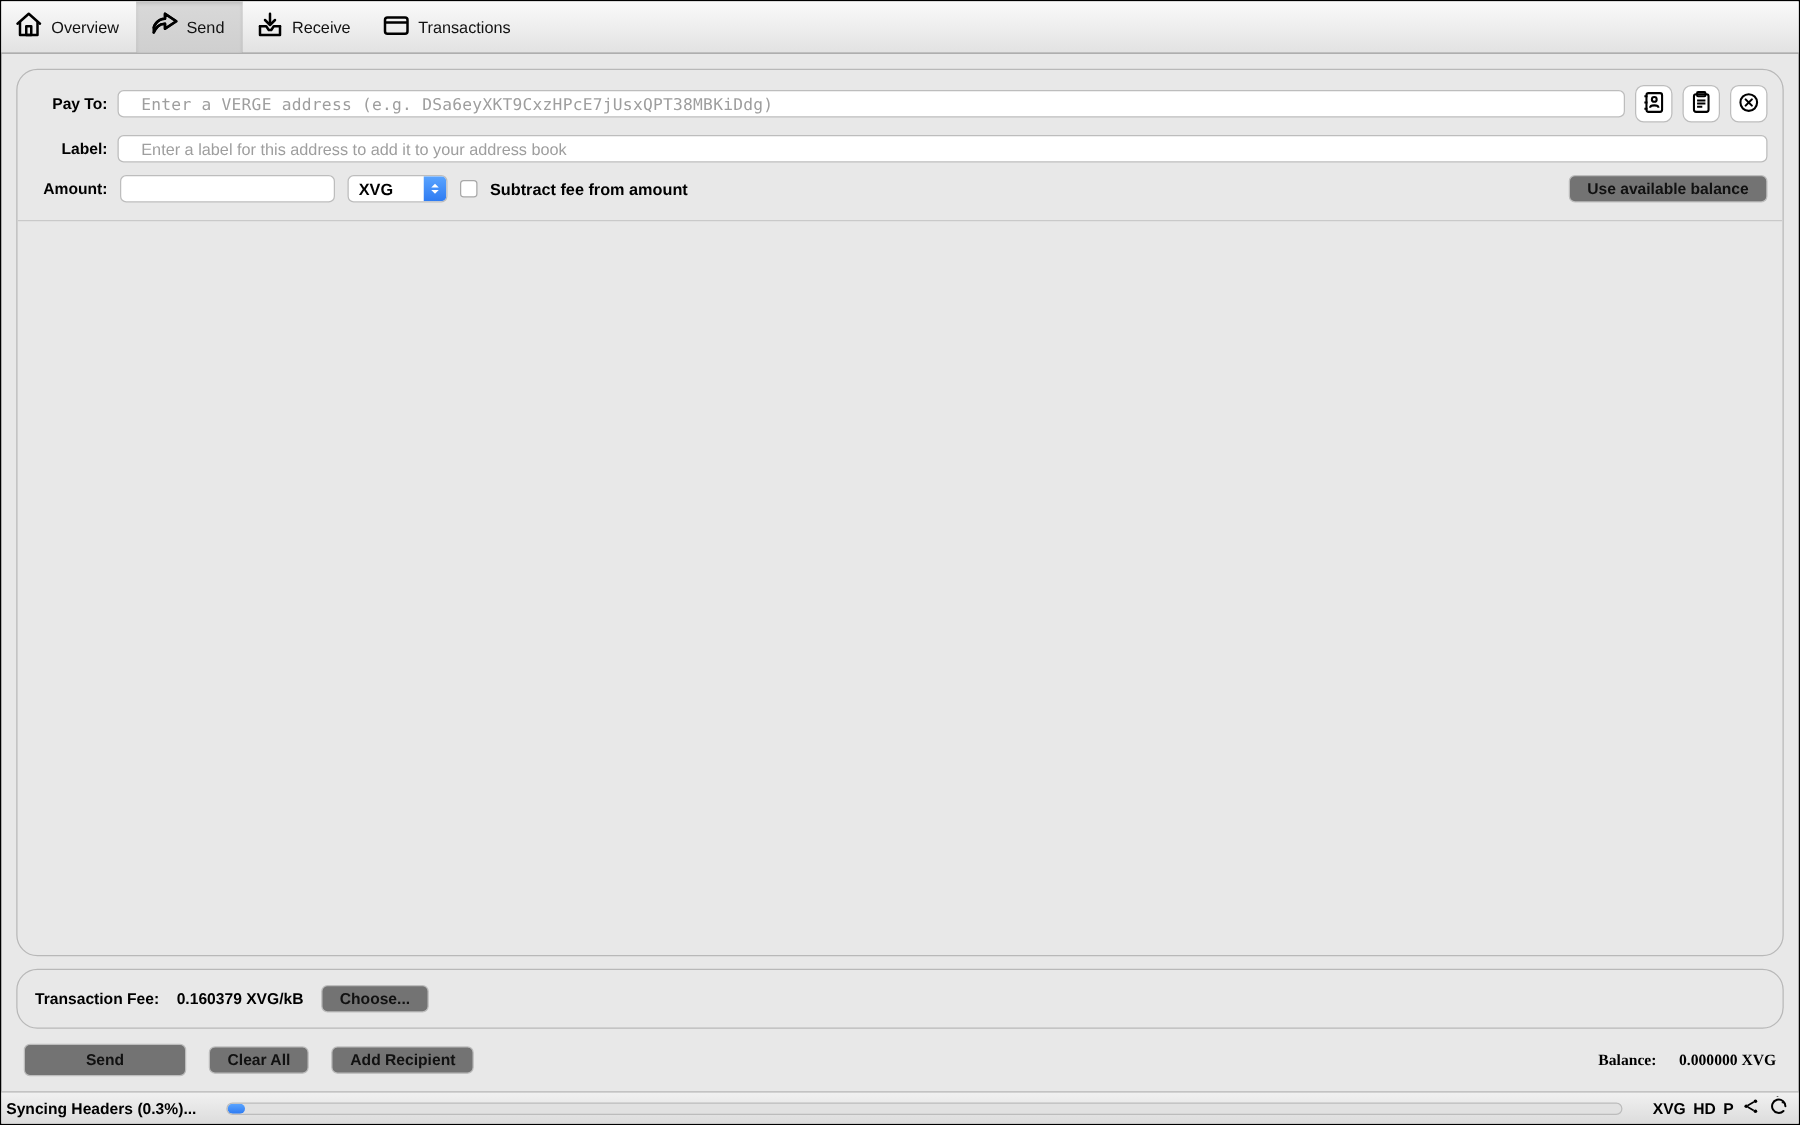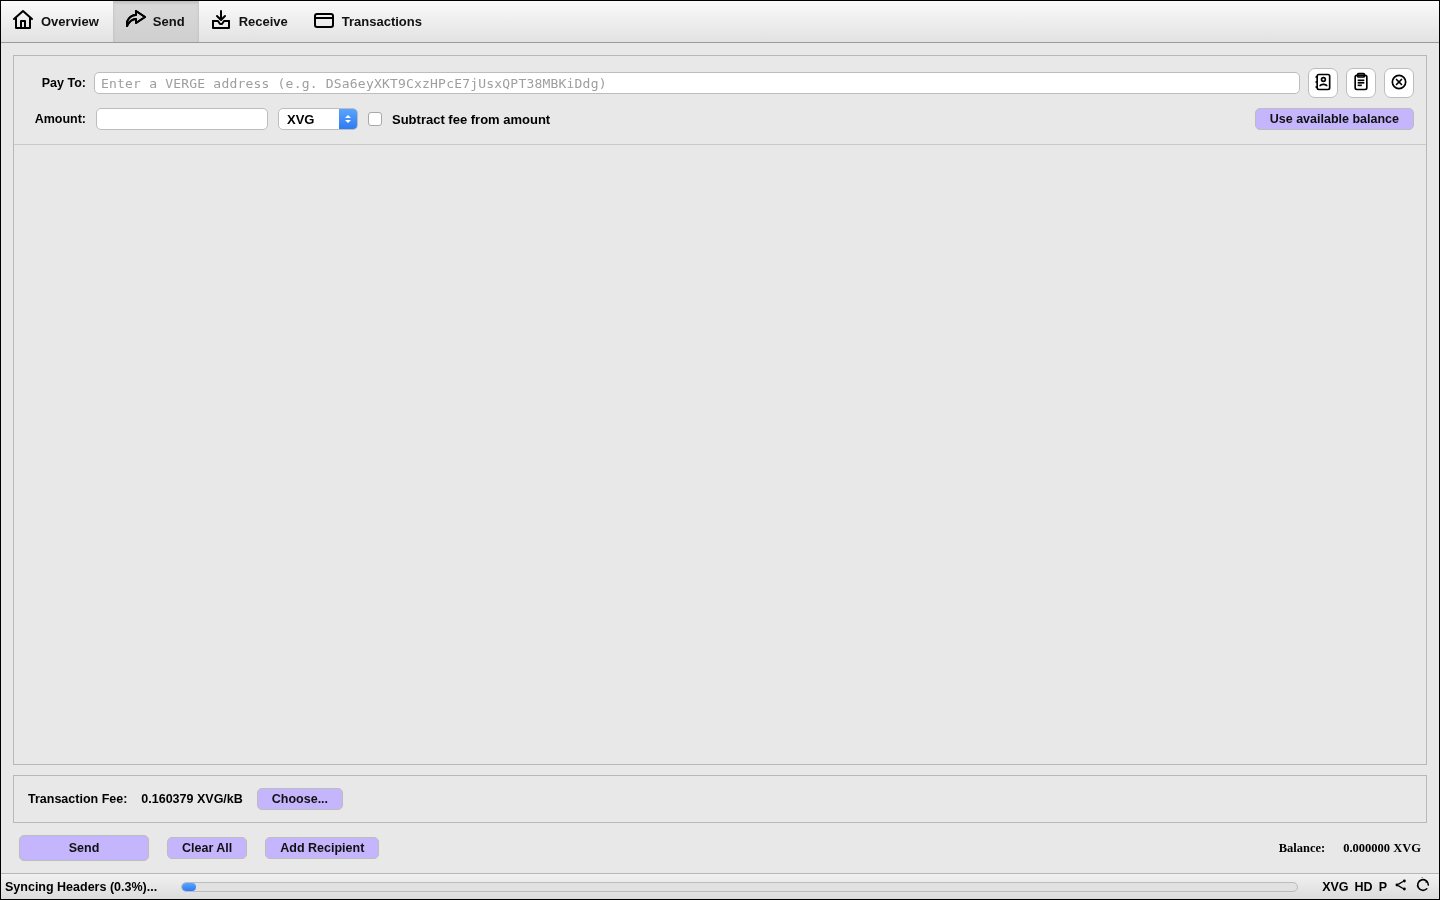--- a/index.html
+++ b/index.html
@@ -10,21 +10,21 @@
   .toolbar {
     height: 42px;
     background: linear-gradient(to bottom, #fafafa 0%, #e2e2e2 100%);
     border-bottom: 1px solid #9a9a9a;
     display: flex;
     align-items: stretch;
   }
   .tab {
     display: flex; align-items: center; gap: 6px;
     padding: 0 14px 0 10px;
-    font-weight: 700;
+    font-weight: 400;
     font-size: 13px;
     color: #111;
     cursor: pointer;
     user-select: none;
   }
   .tab.active {
     background: linear-gradient(to bottom, #d9d9d9, #cfcfcf);
     box-shadow: inset 0 2px 3px rgba(0,0,0,0.12);
   }
   .tab svg { width: 24px; height: 24px; }
@@ -34,21 +34,21 @@
     flex: 1 1 auto;
     display: flex;
     flex-direction: column;
     padding: 12px 12px 8px 12px;
     overflow: hidden;
   }
 
   .panel {
     background: #e8e8e8;
     border: 1px solid #b8b8b8;
-    border-radius: 0;
+    border-radius: 17px;
   }
   .recipient-panel {
     flex: 1 1 auto;
     padding: 12px 12px 0 12px;
     display: flex;
     flex-direction: column;
     overflow: hidden;
   }
   .form-row {
     display: flex;
@@ -59,21 +59,21 @@
   .form-label {
     width: 60px;
     text-align: right;
     font-weight: 700;
     font-size: 12.5px;
     flex-shrink: 0;
   }
   .text-input {
     flex: 1 1 auto;
     height: 22px;
-    padding: 2px 6px;
+    padding: 2px 18px;
     font-size: 13px;
     border: 1px solid #bdbdbd;
     border-radius: 5px;
     background: #fff;
   }
   .text-input::placeholder { color: #9e9e9e; }
   .mono-ph::placeholder { font-family: ui-monospace, Menlo, Consolas, monospace; letter-spacing: 0.2px; }
 
   .icon-btn {
     width: 30px; height: 30px;
@@ -115,21 +115,21 @@
   .dd-handle .tri.up { border-bottom:3px solid #fff; margin-bottom:2px; }
   .dd-handle .tri.down { border-top:3px solid #fff; }
 
   .checkbox {
     width:14px; height:14px; border:1px solid #a8a8a8; border-radius:3px; background:#fff; display:inline-block; cursor:pointer;
   }
   .chk-label { font-size:13px; font-weight:600; }
 
   .btn {
     height: 22px; padding: 0 14px;
-    border:1px solid #bdbdbd; border-radius:5px; background:#c4b5fd;
+    border:1px solid #bdbdbd; border-radius:5px; background:#737373;
     font-size:12.5px; font-weight:600; color:#111; cursor:pointer;
     display:inline-flex; align-items:center; justify-content:center;
   }
   .btn.big { height: 26px; min-width: 130px; }
 
   .divider {
     border: 0; border-top: 1px solid #c9c9c9;
     margin: 2px -12px 0 -12px;
   }
 
@@ -250,20 +250,24 @@
         <span>
           <svg viewBox="0 0 24 24" fill="none" stroke="#000" stroke-width="2" stroke-linejoin="round" stroke-linecap="round">
               <circle cx="12" cy="12" r="8"></circle>
               <line x1="9" y1="9" x2="15" y2="15"></line>
               <line x1="15" y1="9" x2="9" y2="15"></line>
             </svg>
         </span>
       </div>
     </div>
 
+    <div class="form-row">
+      <div class="form-label">Label:</div>
+      <input class="text-input" type="text" placeholder="Enter a label for this address to add it to your address book" style="">
+    </div>
 
     <div class="amount-row" style="margin-bottom:12px;align-items:center;">
       <div class="amount-label">Amount:</div>
       <div class="spinner">
         <input type="text" style="">
         <div class="spinner-btns">
           <div>▲</div>
           <div>▼</div>
         </div>
       </div>

